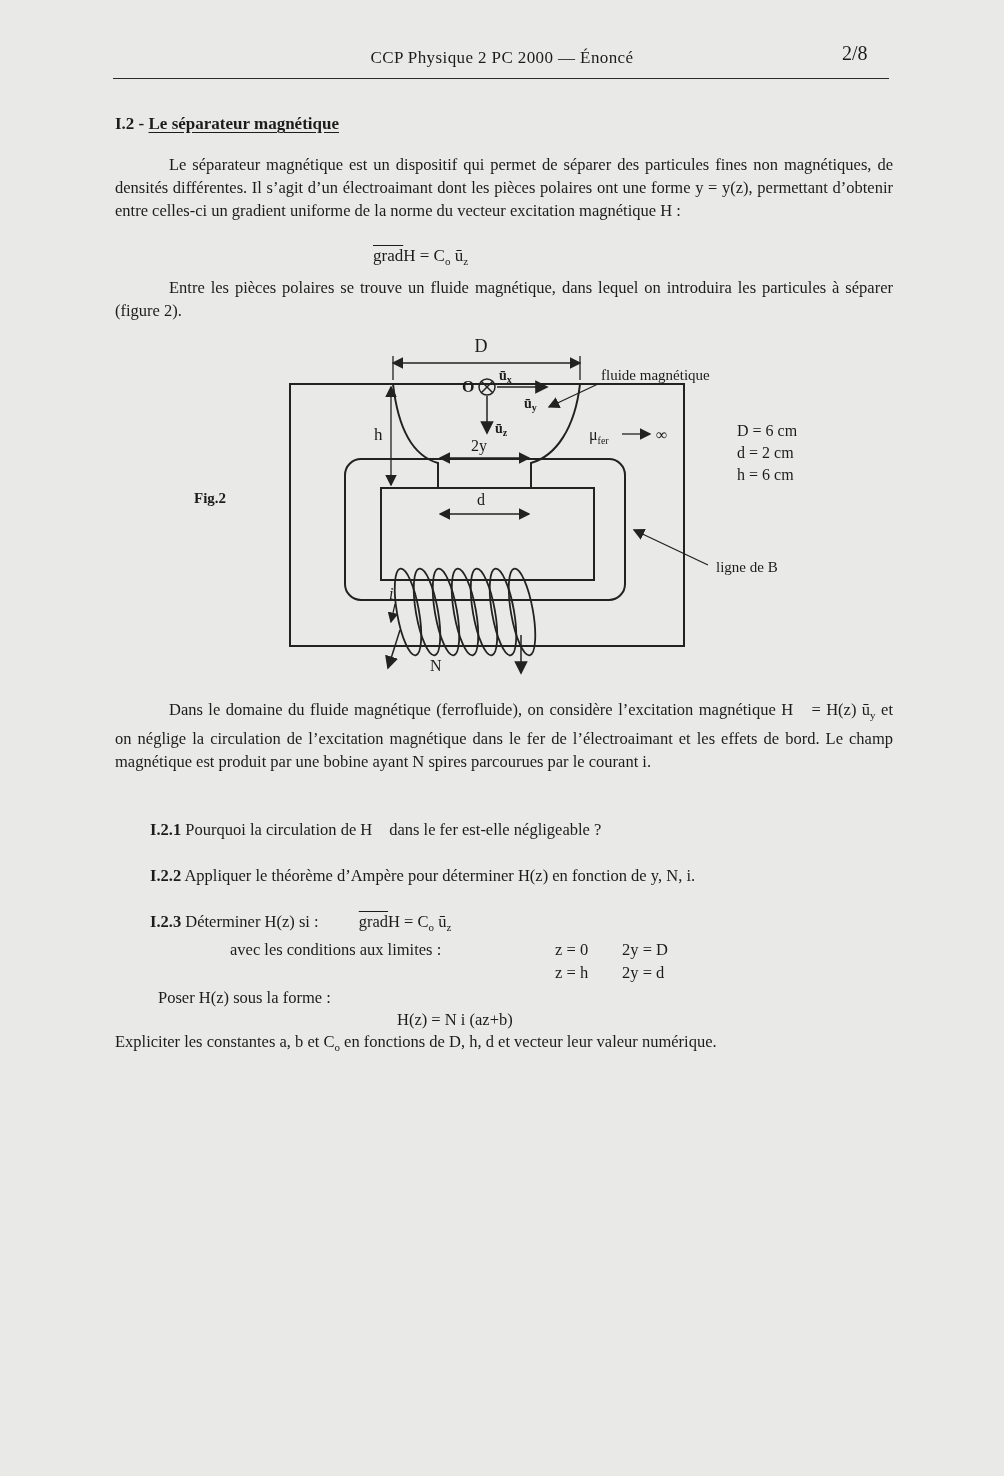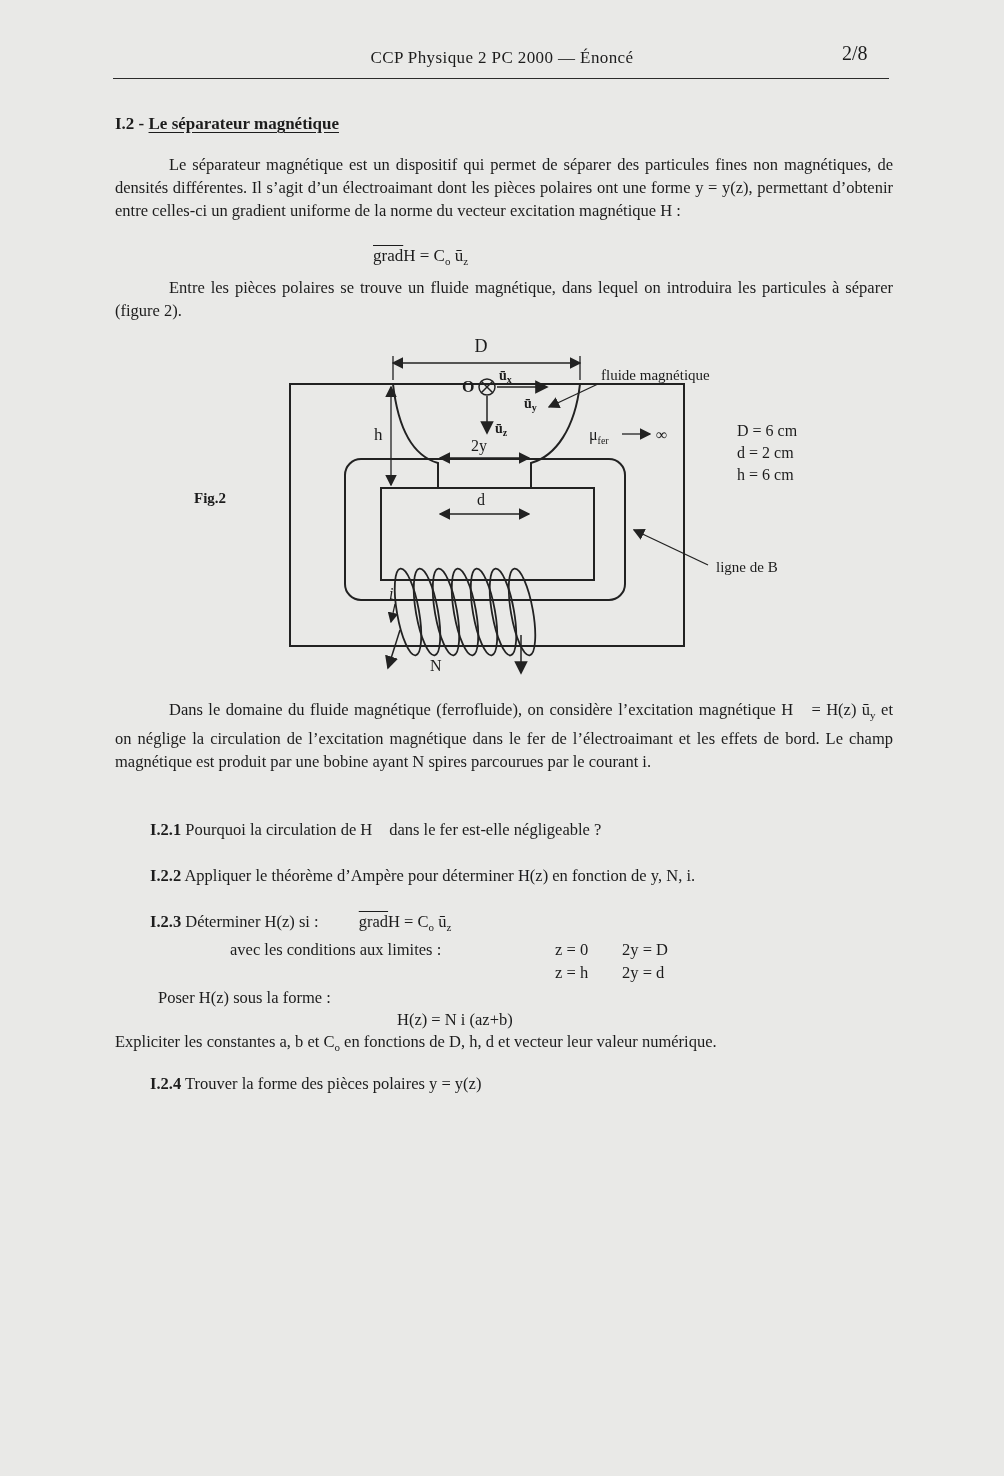--- a/index.html
+++ b/index.html
@@ -137,23 +137,19 @@
   <div class="abs" style="left:555px;top:938px">z = 0</div>
   <div class="abs" style="left:622px;top:938px">2y = D</div>
   <div class="abs" style="left:555px;top:961px">z = h</div>
   <div class="abs" style="left:622px;top:961px">2y = d</div>
   <div class="abs" style="left:158px;top:986px">Poser H(z) sous la forme :</div>
   <div class="abs" style="left:397px;top:1008px">H(z) = N i (az+b)</div>
   <div class="abs" style="left:115px;top:1030px;width:778px">
     <span>Expliciter les constantes a, b et C</span><sub>o</sub><span> en fonctions de D, h, d et vecteur leur valeur numérique.</span>
   </div>
 
-  <div class="para" style="top:1072px">
-    <span class="qnum">I.2.4</span>
-    <span>Trouver la forme des pièces polaires y = y(z)</span>
-  </div>
 
   <div class="hline" style="top:1406px"></div>
   <div class="footer">
     <span>Téléchargé gratuitement sur </span><a class="doclink">www.Doc-Solus.fr</a><span> .</span>
   </div>
 
 </div>
 
 </body></html>

